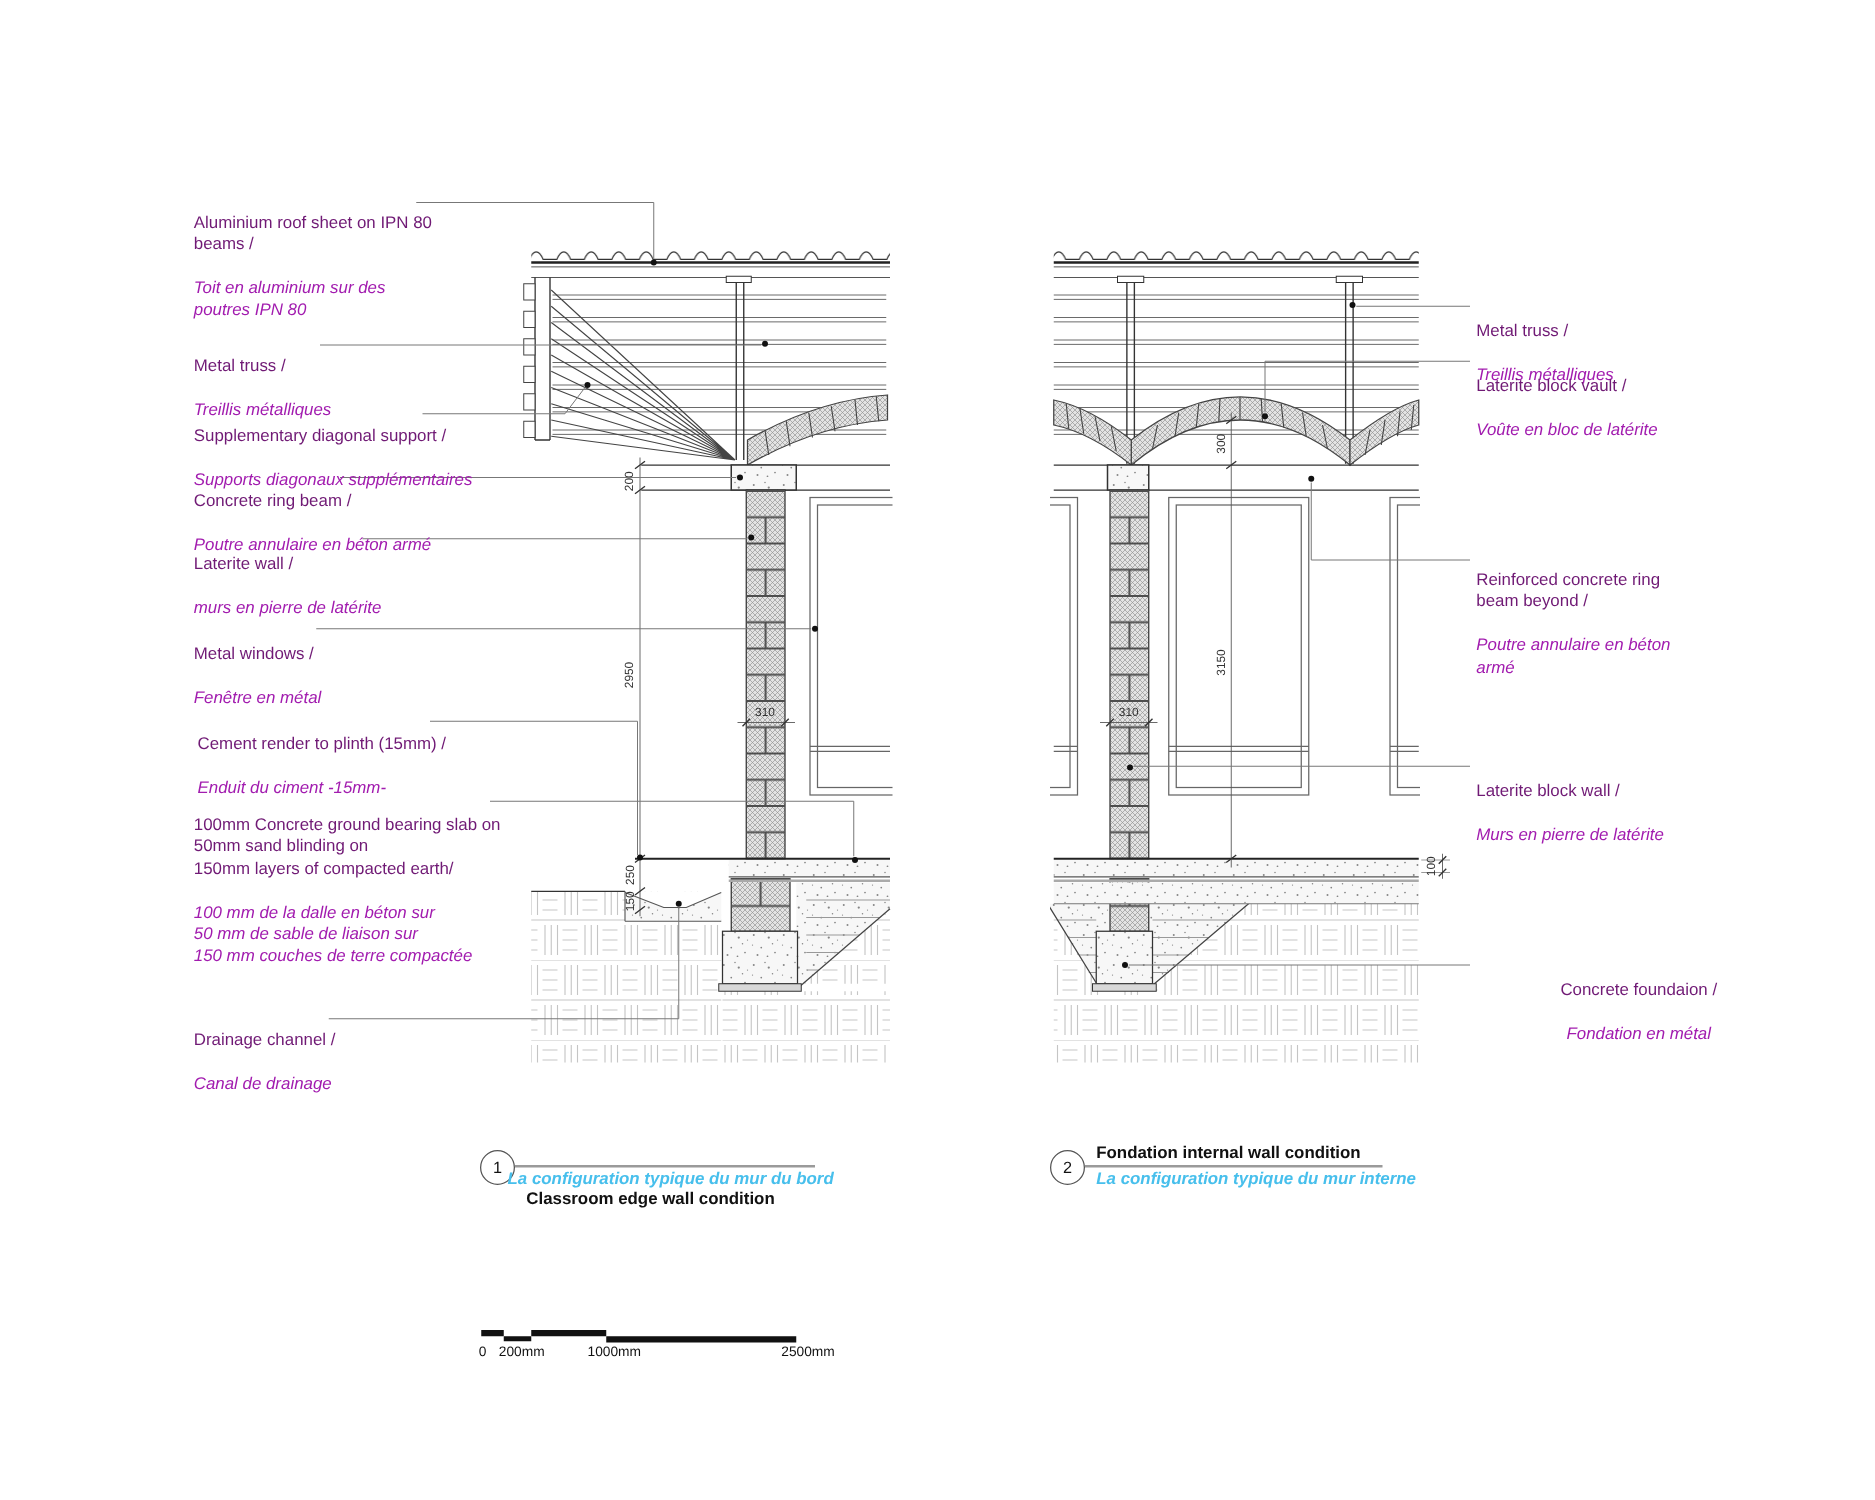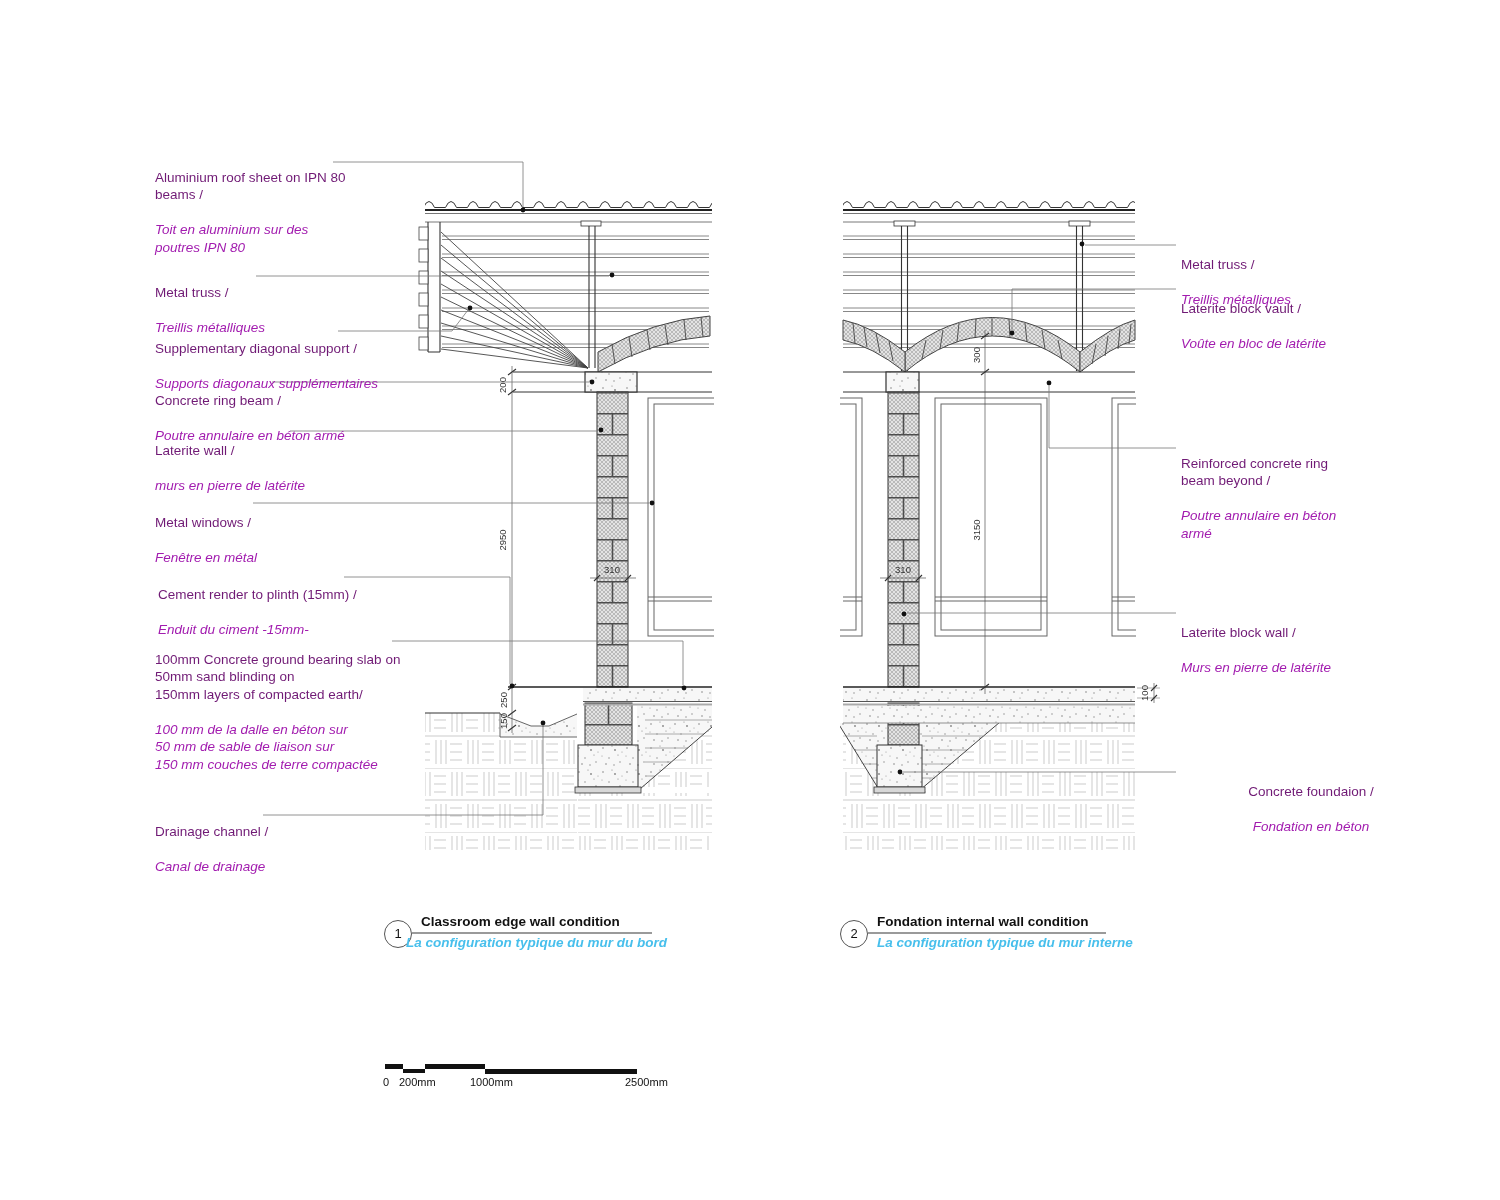--- a/index.html
+++ b/index.html
@@ -342,26 +342,26 @@
   <div class="fr">Murs en pierre de latérite</div>
 </div>
 <div class="lbl" style="left:1181px;top:437px;">
   <div class="en">Reinforced concrete ring
 beam beyond /</div>
   <div class="fr">Poutre annulaire en béton
 armé</div>
 </div>
 <div class="lbl" style="left:1181px;top:765px;text-align:center;">
   <div class="en">Concrete foundaion /</div>
-  <div class="fr">Fondation en béton</div>
+  <div class="fr">Fondation en métal</div>
 </div>
 
 <div class="cap">
   <div class="circle" style="left:384px;top:920px;">1</div>
-  <div class="ttl" style="left:421px;top:914px;">Classroom edge wall condition</div>
+  <div class="ttl" style="left:421px;top:951px;">Classroom edge wall condition</div>
   <div class="rule" style="left:412px;top:932px;width:240px;"></div>
   <div class="frt" style="left:406px;top:935px;">La configuration typique du mur du bord</div>
 </div>
 <div class="cap">
   <div class="circle" style="left:840px;top:920px;">2</div>
   <div class="ttl" style="left:877px;top:914px;">Fondation internal wall condition</div>
   <div class="rule" style="left:868px;top:932px;width:238px;"></div>
   <div class="frt" style="left:877px;top:935px;">La configuration typique du mur interne</div>
 </div>
 

